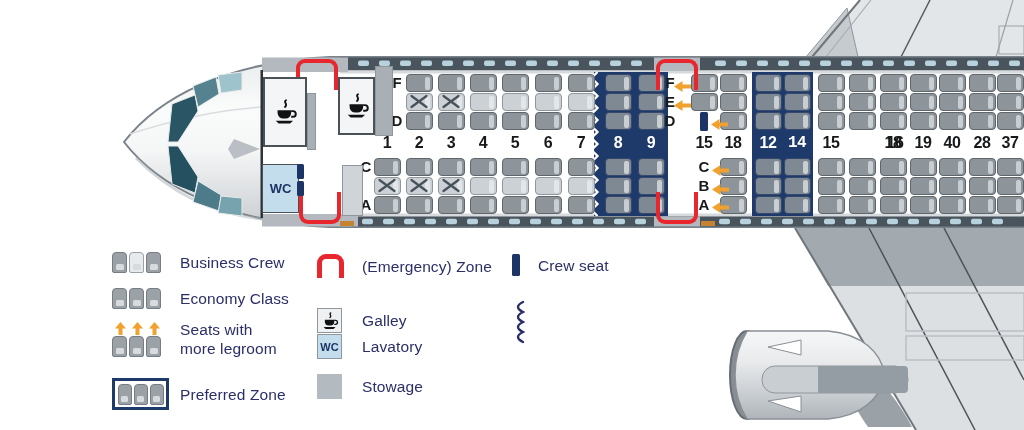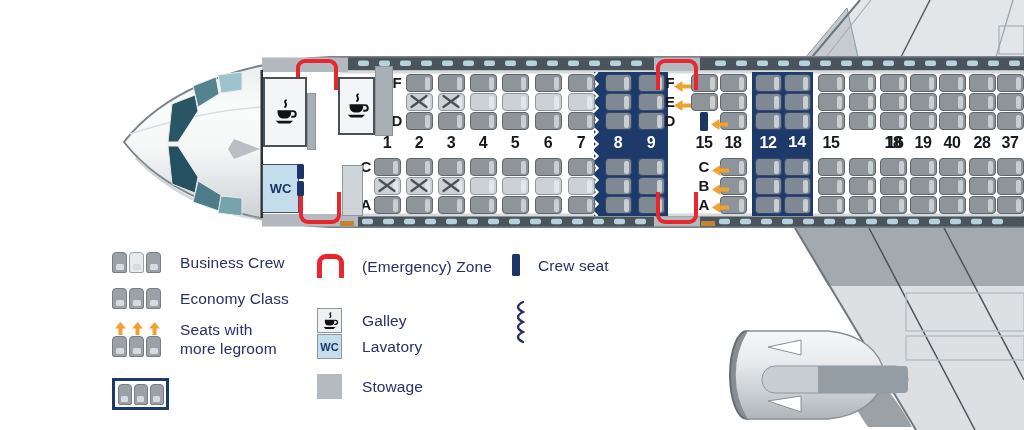--- a/index.html
+++ b/index.html
@@ -692,20 +692,21 @@
       <div class="litem" style="left: 112px; top: 378px;">
         <div class="licon" style="width: 56px; margin-right: 12px;">
           <div><div class="pbox">
               <div class="mrow">
                 <div class="mseat"></div>
                 <div class="mseat"></div>
                 <div class="mseat"></div>
               </div>
             </div></div>
         </div>
+        <div class="lab">Preferred Zone</div>
       </div>
       <div class="litem" style="left: 317px; top: 254px;">
         <div class="licon" style="width: 28px; margin-right: 17px;">
           <div>
             <div class="lexit"></div>
           </div>
         </div>
         <div class="lab">(Emergency) Zone</div>
       </div>
       <div class="litem" style="left: 317px; top: 308px;">

